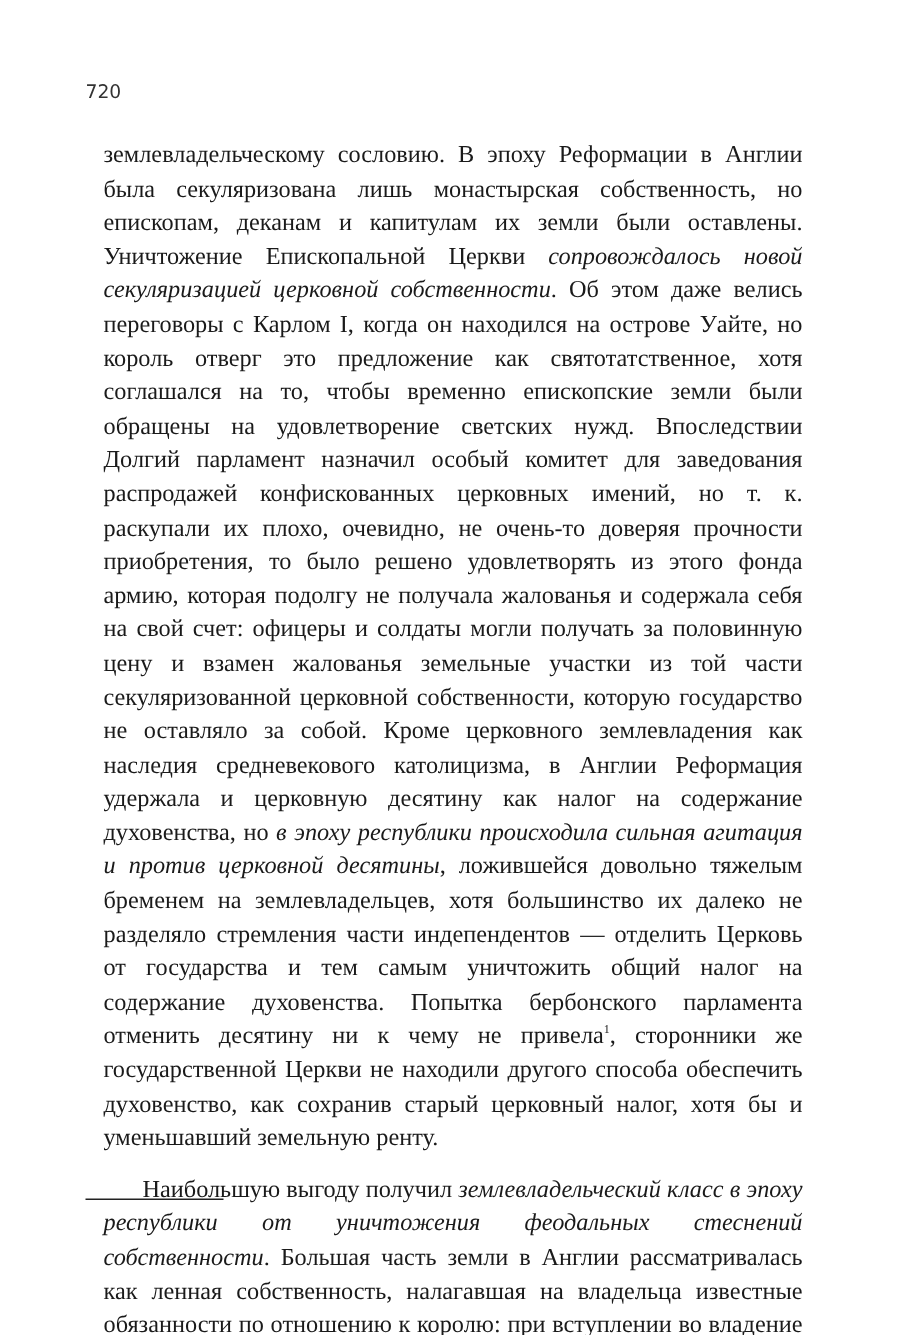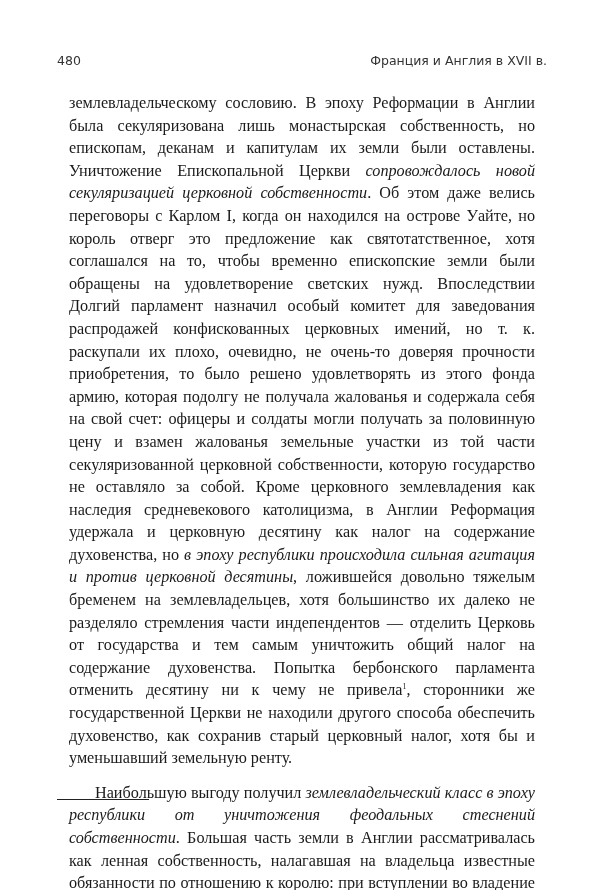--- a/index.html
+++ b/index.html
@@ -19,22 +19,21 @@
   .fn-rule { position: absolute; left: 57px; top: 799px; width: 92px; height: 1px; background: #222; }
   .footnote { position: absolute; left: 57px; top: 803px; width: 490px;
     font-family: "Liberation Serif", serif; font-size: 13.4px; line-height: 17px; text-align: justify; color: #1a1a1a; }
   .footnote p { margin: 0; text-indent: 26px; }
 </style>
 </head>
 <body>
 
 <div class="page">
   <div class="running-head">
-    <span class="num">480</span>
-    <span class="title">Франция и Англия в XVII в.</span>
+    <span class="num">720</span>
   </div>
 
   <div class="body-text" id="body-text">
       <p><span>землевладельческому сословию. В эпоху Реформации в Англии была секуляризована лишь монастырская собственность, но епископам, деканам и капитулам их земли были оставлены. Уничтожение Епископальной Церкви </span><em>сопровождалось новой секуляризацией церковной собственности</em><span>. Об этом даже велись переговоры с Карлом I, когда он находился на острове Уайте, но король отверг это предложение как святотатственное, хотя соглашался на то, чтобы временно епископские земли были обращены на удовлетворение светских нужд. Впоследствии Долгий парламент назначил особый комитет для заведования распродажей конфискованных церковных имений, но т. к. раскупали их плохо, очевидно, не очень-то доверяя прочности приобретения, то было решено удовлетворять из этого фонда армию, которая подолгу не получала жалованья и содержала себя на свой счет: офицеры и солдаты могли получать за половинную цену и взамен жалованья земельные участки из той части секуляризованной церковной собственности, которую государство не оставляло за собой. Кроме церковного землевладения как наследия средневекового католицизма, в Англии Реформация удержала и церковную десятину как налог на содержание духовенства, но </span><em>в эпоху республики происходила сильная агитация и против церковной десятины</em><span>, ложившейся довольно тяжелым бременем на землевладельцев, хотя большинство их далеко не разделяло стремления части индепендентов — отделить Церковь от государства и тем самым уничтожить общий налог на содержание духовенства. Попытка бербонского парламента отменить десятину ни к чему не привела</span><sup>1</sup><span>, сторонники же государственной Церкви не находили другого способа обеспечить духовенство, как сохранив старый церковный налог, хотя бы и уменьшавший земельную ренту.</span></p>
       <p class="indent"><span>Наибольшую выгоду получил </span><em>землевладельческий класс в эпоху республики от уничтожения феодальных стеснений собственности</em><span>. Большая часть земли в Англии рассматривалась как ленная собственность, налагавшая на владельца известные обязанности по отношению к королю: при вступлении во владение собственник должен был платить большую пошлину: для отчуждения хотя бы одного акра нужно было купить разрешение; малолетние наследники попадали под королевскую опеку и лишались значительной части доходов, а наследницы стеснялись в своем праве выходить замуж за кого хотели. Тюдоры и Стюарты охотно вспоминали о своих средневековых правах, которые, однако, как-то начинали выходить из употребления, и, например, Карл I в год своей коронации обложил владельцев большим выкупом ввиду уклонения большинства от принесения феодальной присяги (hommagium). Агитация в пользу уравнения имений на ленном праве с имениями свободными началась еще при Иакове I, а в сороковых годах палата общин сделала из этого вопроса один из пунктов, о которых велись тогда</span></p>
     </div>
 
   <div class="fn-rule"></div>
 </div>
 

